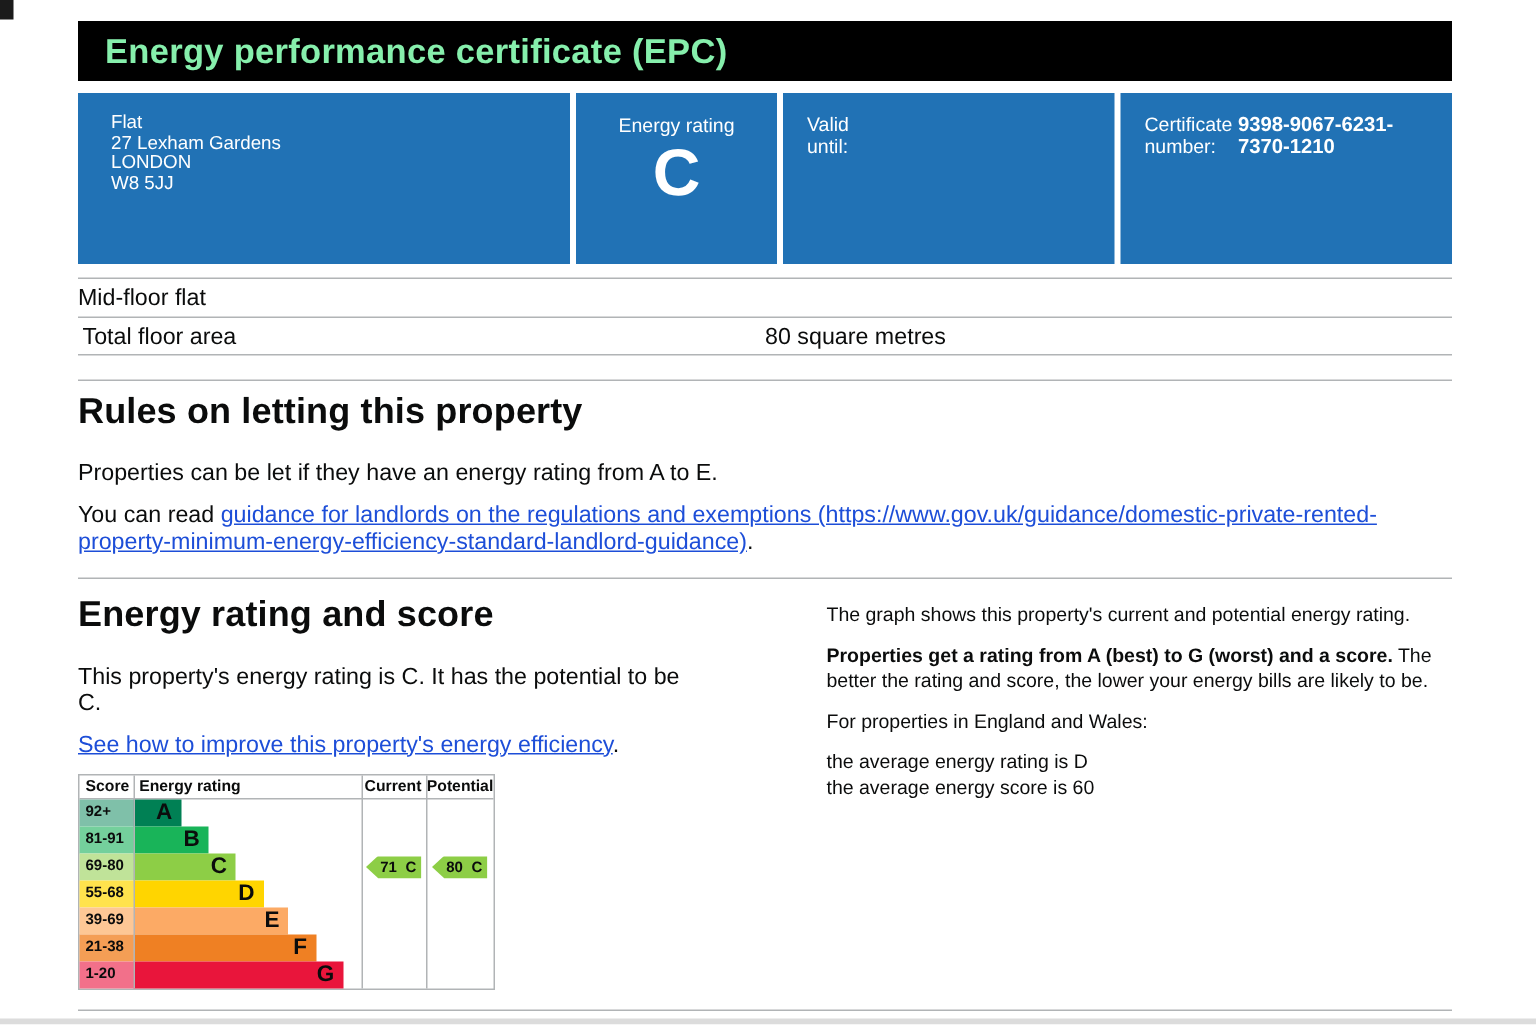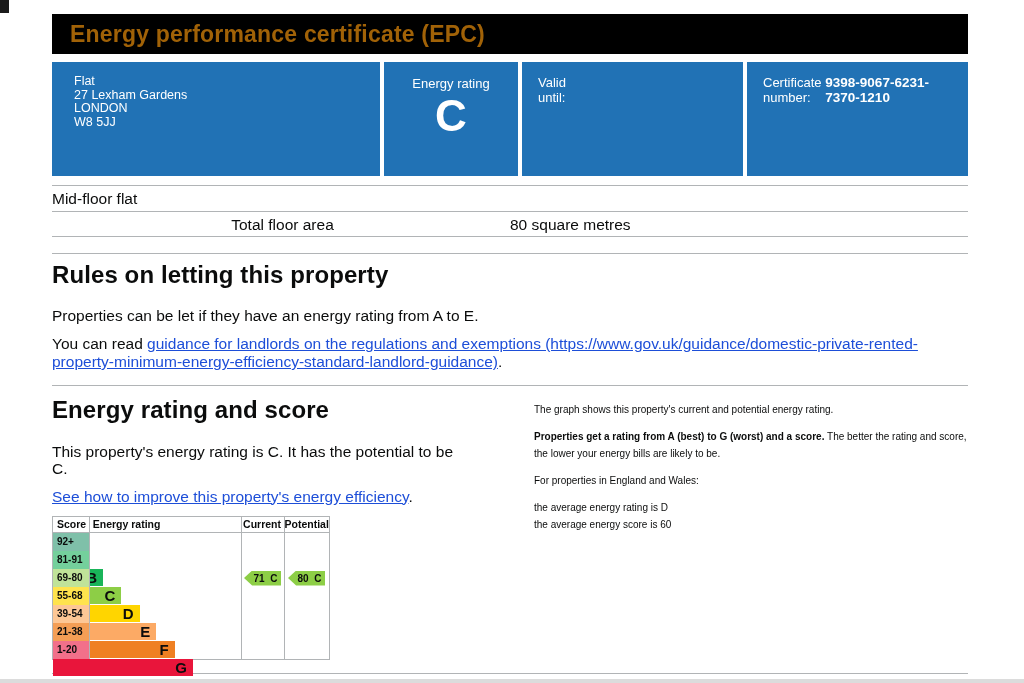--- a/index.html
+++ b/index.html
@@ -10,71 +10,71 @@
     color:#0b0c0c;
     position:relative;
     overflow:hidden;
   }
   .scan-mark-tl { position:absolute; left:0; top:0; width:9px; height:13px; background:#1b1b1b; }
   .scan-mark-bottom { position:absolute; left:0; bottom:0; width:1024px; height:4px; background:#dcdcdc; }
   .content { position:absolute; left:52px; top:14px; width:916px; }
 
   
   .title-bar { background:#000000; height:40px; }
-  .title-bar h1 { color:#a16207; font-size:23px; font-weight:bold; line-height:40px; padding-left:18px; letter-spacing:0.2px; }
+  .title-bar h1 { color:#86efac; font-size:23px; font-weight:bold; line-height:40px; padding-left:18px; letter-spacing:0.2px; }
 
   
   .summary-row { display:flex; margin-top:8px; height:114px; gap:4px; }
   .blue-box { background:#2172b5; color:#ffffff; }
   .address-box { width:328px; padding:13px 10px 0 22px; font-size:12.5px; line-height:13.5px; }
   .rating-box { width:134px; text-align:center; padding-top:14px; }
   .rating-box .rating-label { font-size:13px; }
   .rating-box .rating-letter { font-size:44px; font-weight:bold; line-height:46px; margin-top:2px; }
   .validity-col { flex:1; display:flex; flex-direction:row; gap:4px; }
   .validity-col .blue-box { flex:1; display:flex; padding:14px 10px 0 16px; font-size:13px; line-height:14.5px; }
   .validity-col .vlabel { width:79px; white-space:pre-line; }
   .validity-col .vvalue { font-weight:bold; font-size:13.5px; }
 
   
   .prop-table { margin-top:9px; font-size:15.5px; }
   .prop-row { display:flex; height:26px; line-height:25px; border-top:1px solid #b1b4b6; }
-  .prop-row:last-child { border-bottom:1px solid #b1b4b6;text-align:center; }
+  .prop-row:last-child { border-bottom:1px solid #b1b4b6; }
   .prop-label { width:458px; padding-left:3px; }
 
   hr.divider { border:none; border-top:1px solid #b1b4b6; }
   .hr1 { margin-top:16px; }
   .hr2 { margin-top:13px; }
   .hr3 { margin-top:13px; }
 
   h2.section-heading { font-size:24px; font-weight:bold; line-height:24px; margin-top:9px; letter-spacing:0.1px; }
 
   .rules-section p { font-size:15.5px; line-height:18.5px; }
   .rules-intro { margin-top:20px; }
   .rules-read { margin-top:9px; max-width:916px; }
   a.doc-link { color:#1d4ed8; }
 
   
   .rating-section { display:flex; margin-top:12px; }
   .rating-left { width:460px; }
   .rating-left h2 { margin-top:0; }
   .rating-left .summary-text { margin-top:21px; font-size:15.5px; line-height:17px; max-width:402px; }
   .rating-left .improve-line { margin-top:11px; font-size:15.5px; }
-  .rating-right { flex:1; margin-left:22px; font-size:10px; line-height:17px; }
+  .rating-right { flex:1; margin-left:39px; font-size:13px; line-height:17px; }
   .rating-right p { margin-top:10px; }
   .rating-right p:first-child { margin-top:3px; }
   .rating-right .bold-lead { font-weight:bold; }
 
   
   .epc-chart { position:relative; width:278px; margin-top:10px; border:1px solid #b1b4b6; background:#ffffff; }
   .chead { display:flex; height:16px; border-bottom:1px solid #b1b4b6; font-size:10.5px; font-weight:bold; line-height:15px; }
   .h-score { width:36px; padding-left:4px; }
   .h-rating { width:152px; padding-left:4px; }
   .h-current { width:45px; text-align:center; }
   .h-potential { width:45px; text-align:center; }
-  .crow { display:flex; height:18px;flex-direction:column; }
+  .crow { display:flex; height:18px; }
   .scell { width:36px; font-size:10px; font-weight:bold; line-height:18px; padding-left:4px; }
   .bcell { width:152px; }
   .bar { height:100%; display:flex; align-items:center; justify-content:flex-end; padding-right:6px; }
   .bletter { font-weight:bold; font-size:15px; color:#0b0c0c; }
   .vline { position:absolute; top:0; bottom:0; width:1px; background:#b1b4b6; }
   .v1 { left:36px; } .v2 { left:188px; } .v3 { left:231px; }
   .arrow { position:absolute; width:37px; height:15px; line-height:15px; font-size:10px; font-weight:bold; text-align:center;
            padding-left:6px; word-spacing:3px; color:#0b0c0c;
            clip-path:polygon(0 50%, 22% 0, 100% 0, 100% 100%, 22% 100%); }
 </style>
@@ -173,21 +173,21 @@
             </div>
             <div class="crow">
               <div class="scell" style="background: rgb(255, 227, 77);">55-68</div>
               <div class="bcell">
                 <div class="bar" style="width: 57%; background: rgb(255, 213, 0);">
                   <span class="bletter">D</span>
                 </div>
               </div>
             </div>
             <div class="crow">
-              <div class="scell" style="background: rgb(253, 199, 149);">39-54</div>
+              <div class="scell" style="background: rgb(253, 199, 149);">39-69</div>
               <div class="bcell">
                 <div class="bar" style="width: 68%; background: rgb(252, 170, 101);">
                   <span class="bletter">E</span>
                 </div>
               </div>
             </div>
             <div class="crow">
               <div class="scell" style="background: rgb(244, 158, 85);">21-38</div>
               <div class="bcell">
                 <div class="bar" style="width: 80%; background: rgb(239, 128, 35);">

